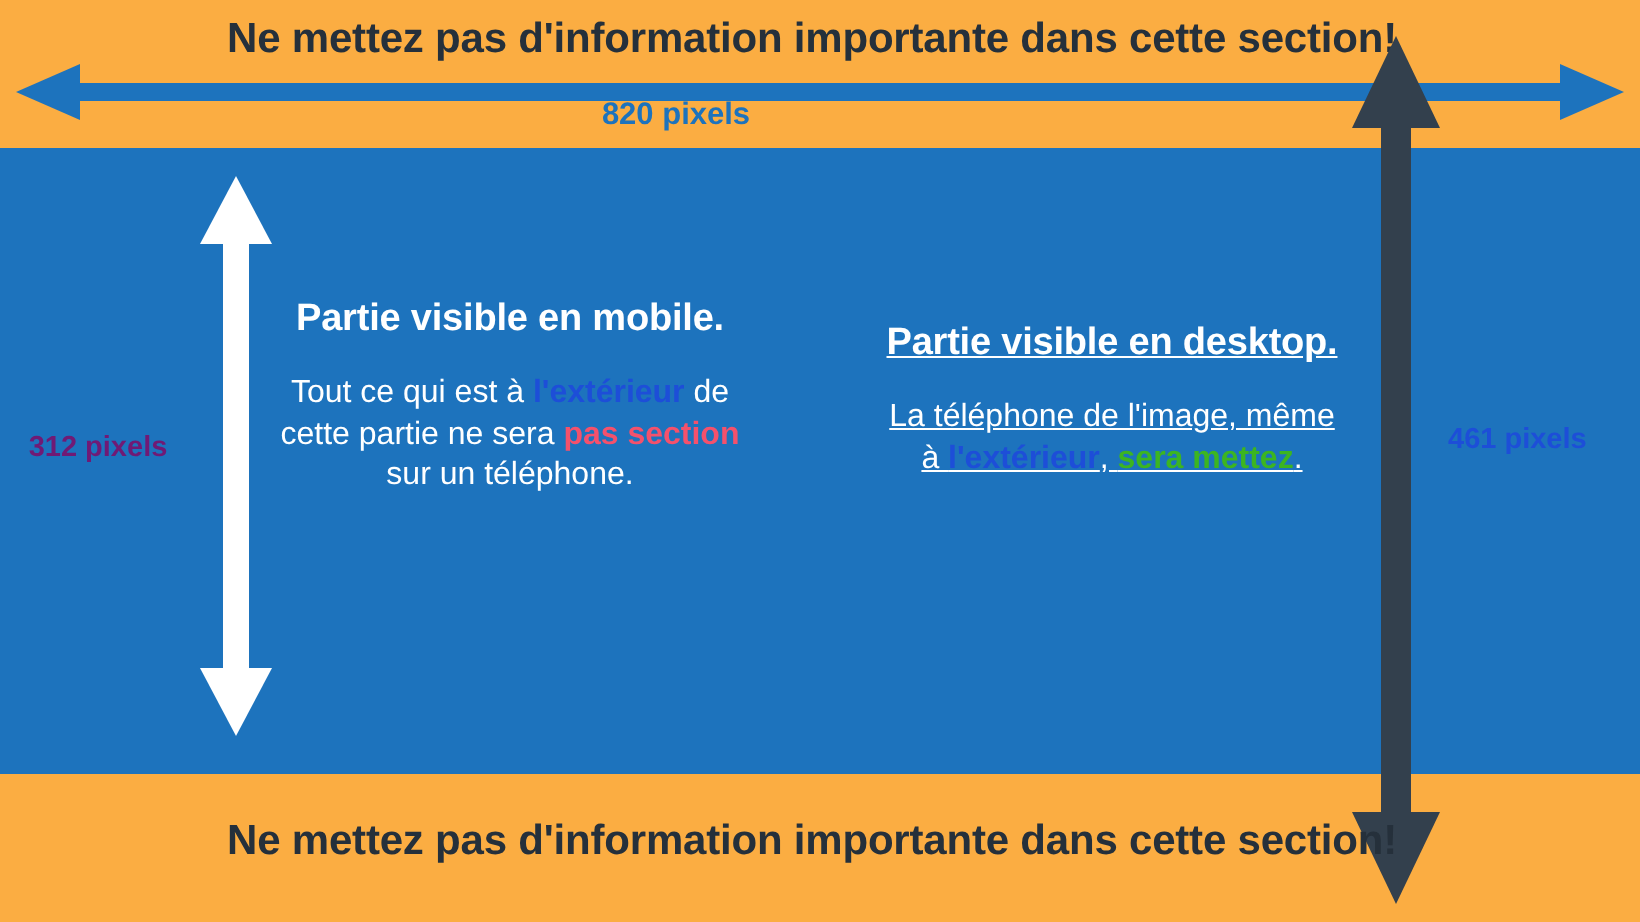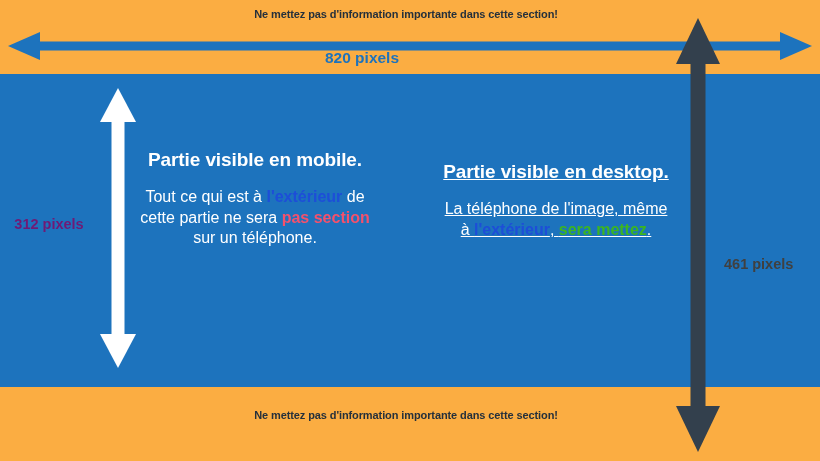--- a/index.html
+++ b/index.html
@@ -37,21 +37,21 @@
     background: #1d73bd;
   }
 
   
   .warn-text {
     position: absolute;
     left: 0;
     width: 812px;
     text-align: center;
     color: #25303b;
-    font-size: 11px;
+    font-size: 21px;
     font-weight: bold;
     letter-spacing: -0.1px;
     white-space: nowrap;
   }
   .warn-top    { top: 8px; }
   .warn-bottom { top: 409px; }
 
   
   .h-arrow {
     position: absolute;
@@ -64,21 +64,20 @@
   .h-arrow-label {
     position: absolute;
     left: 0;
     top: 49px;
     width: 676px;
     text-align: center;
     color: #1d73bd;
     font-size: 15.5px;
     font-weight: bold;
     white-space: nowrap;
-    padding-left: 24px;
   }
 
   
   .v-arrow-white {
     position: absolute;
     left: 98px;
     top: 88px;
     width: 40px;
     height: 280px;
     pointer-events: none;
@@ -105,25 +104,24 @@
     font-size: 14.5px;
     font-weight: bold;
     white-space: nowrap;
   }
   .label-right {
     position: absolute;
     left: 724px;
     top: 212px;
     width: 96px;
     text-align: left;
-    color: #404040;
+    color: #1d4ed8;
     font-size: 14.5px;
     font-weight: bold;
     white-space: nowrap;
-    margin-top: 44px;
   }
 
   
   .block {
     position: absolute;
     color: #ffffff;
   }
   .block-left {
     left: 140px;
     top: 148px;

